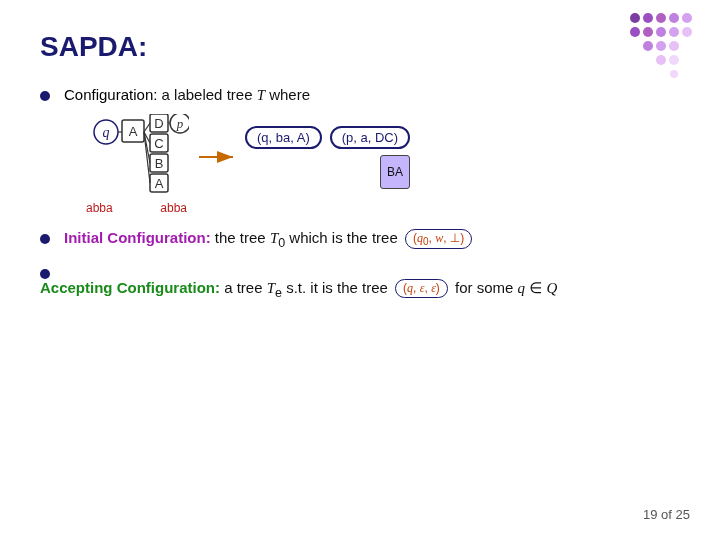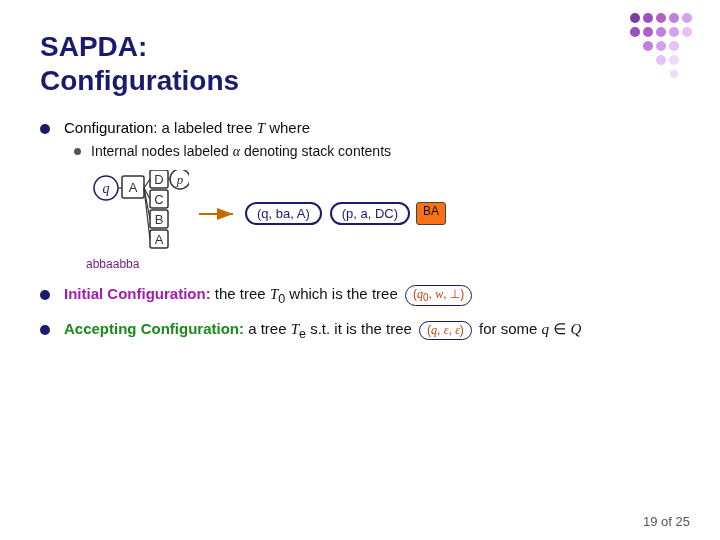--- a/index.html
+++ b/index.html
@@ -107,41 +107,41 @@
       border-radius: 18px;
       padding: 2px 10px;
       font-size: 13px;
       color: #1a1a6e;
       background: #fff;
     }
 
     .box-label-small {
       border: 1px solid #444;
       border-radius: 3px;
-      padding: 1px 6px;
+      padding: 9px 6px;
       font-size: 12px;
-      background: #f97316;
+      background: #c4b5fd;
     }
 
     
     .inline-badge {
       display: inline-block;
       border: 1.5px solid #1a1a6e;
       border-radius: 12px;
       padding: 1px 7px;
       font-size: 12px;
       color: #c2410c;
       vertical-align: middle;
       margin: 0 3px;
     }
 
     
     .slide-number {
       position: absolute;
-      bottom: 11px;
+      bottom: 18px;
       right: 30px;
       font-size: 13px;
       color: #555;
     }
 
     
     .deco-dots {
       position: absolute;
       top: 10px;
       right: 20px;
@@ -186,35 +186,30 @@
 
       <circle cx="41" cy="50" r="5" fill="#e8c0f8"></circle>
       <circle cx="54" cy="50" r="5" fill="#f0d8fc"></circle>
 
       <circle cx="54" cy="64" r="4" fill="#f0d8fc"></circle>
     </svg>
   </div>
 
   <div class="title">
     <span>SAPDA:</span><br>
-    <span>Configurations</span>
   </div>
 
   <ul class="bullet-list">
 
     <li class="bullet-item">
       <span class="bullet-dot"></span>
       <div class="bullet-content">
         <span class="keyword-bold">Configuration:</span>
         <span> a labeled tree <span class="italic-T">T</span> where</span>
         <ul class="sub-bullets">
-          <li class="sub-bullet-item">
-            <span class="sub-bullet-dot"></span>
-            <span>Internal nodes labeled <span class="math-italic">α</span> denoting stack contents</span>
-          </li>
         </ul>
 
         
         <div class="diagram-area">
 
           <div style="position:relative; width:105px; margin-right:4px;">
             <svg width="105" height="88">
 
               <circle cx="22" cy="18" r="12" fill="none" stroke="#1a1a6e" stroke-width="1.5"></circle>
               <text x="22" y="23" text-anchor="middle" font-style="italic" font-family="Times New Roman" font-size="14" fill="#1a1a6e">q</text>
@@ -240,36 +235,36 @@
               <text x="96" y="14" text-anchor="middle" font-style="italic" font-family="Times New Roman" font-size="13" fill="#333">p</text>
 
               <line x1="60" y1="18" x2="66" y2="9" stroke="#333" stroke-width="1.2"></line>
               <line x1="60" y1="18" x2="66" y2="29" stroke="#333" stroke-width="1.2"></line>
               <line x1="60" y1="18" x2="66" y2="49" stroke="#333" stroke-width="1.2"></line>
               <line x1="60" y1="18" x2="66" y2="69" stroke="#333" stroke-width="1.2"></line>
 
               <line x1="84" y1="9" x2="86" y2="9" stroke="#333" stroke-width="1.2"></line>
             </svg>
             
-            <div style="display:flex; font-size:12px; color:#701a75; margin-top:-4px; padding: 0 2px;">
+            <div style="display:flex; justify-content:space-between; font-size:12px; color:#b91c1c; margin-top:-4px; padding: 0 2px;">
               <span>abba</span>
               <span>abba</span>
             </div>
           </div>
 
           <svg width="44" height="20" style="margin: 0 4px; margin-bottom: 14px;">
             <defs>
               <marker id="arrowhead" markerWidth="8" markerHeight="6" refX="8" refY="3" orient="auto">
                 <polygon points="0 0, 8 3, 0 6" fill="#c66a00"></polygon>
               </marker>
             </defs>
             <line x1="2" y1="10" x2="36" y2="10" stroke="#c66a00" stroke-width="2" marker-end="url(#arrowhead)"></line>
           </svg>
 
-          <div style="display:flex; flex-direction:row; gap:6px; margin-bottom: 14px;">
+          <div style="display:flex; flex-direction:column; gap:6px; margin-bottom: 14px;">
             <div style="display:flex; align-items:center; gap:8px;">
               <span class="box-label">(q, ba, A)</span>
               <span class="box-label">(p, a, DC)</span>
             </div>
             <div style="display:flex; justify-content:flex-end;">
               <span class="box-label-small">BA</span>
             </div>
           </div>
         </div>
       </div>
@@ -277,21 +272,21 @@
 
     <li class="bullet-item" style="margin-top:6px;">
       <span class="bullet-dot"></span>
       <div class="bullet-content">
         <span class="keyword-initial">Initial Configuration:</span>
         <span> the tree <span class="italic-T">T</span><sub>0</sub> which is the tree </span>
         <span class="inline-badge">(<span class="math-italic">q</span><sub>0</sub>, <span class="math-italic">w</span>, ⊥)</span>
       </div>
     </li>
 
-    <li class="bullet-item" style="margin-top:4px;">
+    <li class="bullet-item" style="margin-top:4px;flex-direction:column;">
       <span class="bullet-dot"></span>
       <div class="bullet-content">
         <span class="keyword-accepting">Accepting Configuration:</span>
         <span> a tree <span class="italic-T">T</span><sub>e</sub> s.t. it is the tree </span>
         <span class="inline-badge">(<span class="math-italic">q</span>, <span class="math-italic">ε</span>, <span class="math-italic">ε</span>)</span>
         <span> for some <span class="math-italic">q</span> ∈ <span class="math-italic">Q</span></span>
       </div>
     </li>
 
   </ul>

